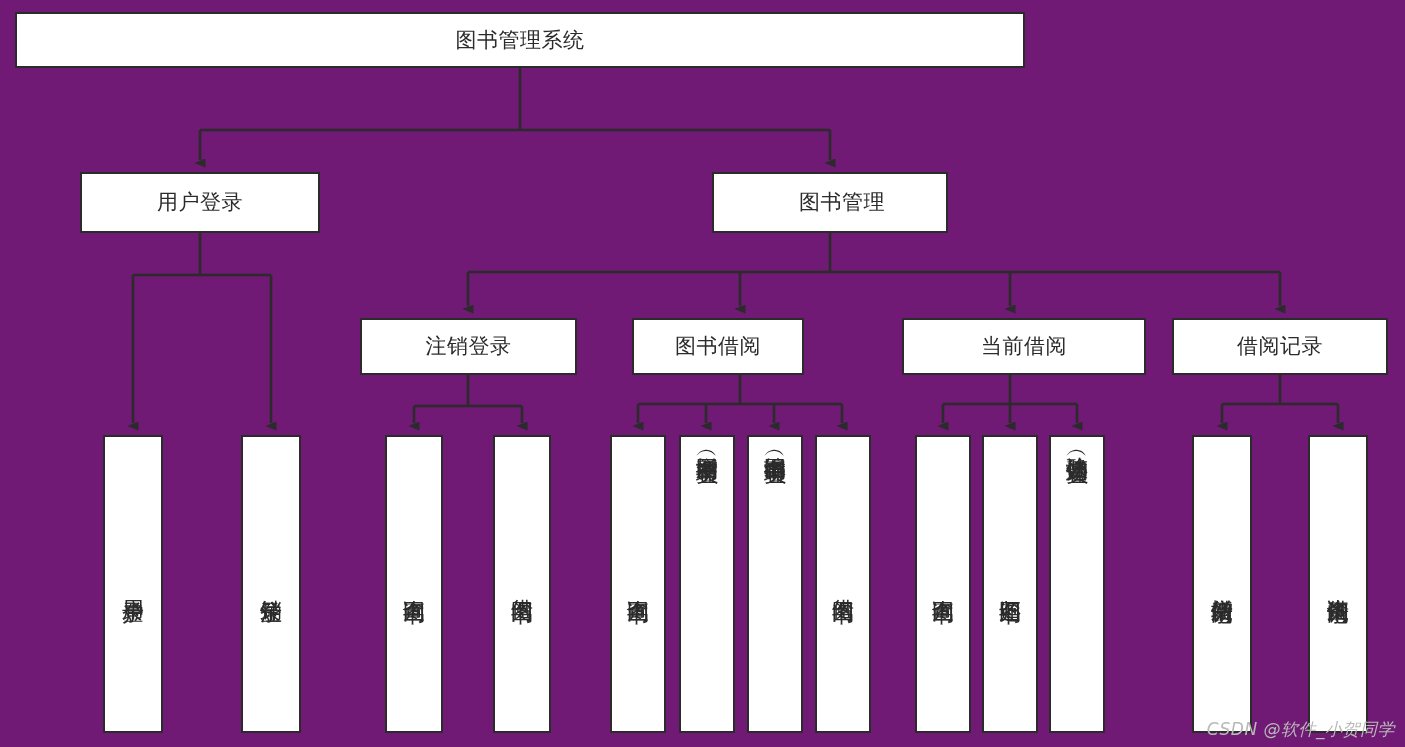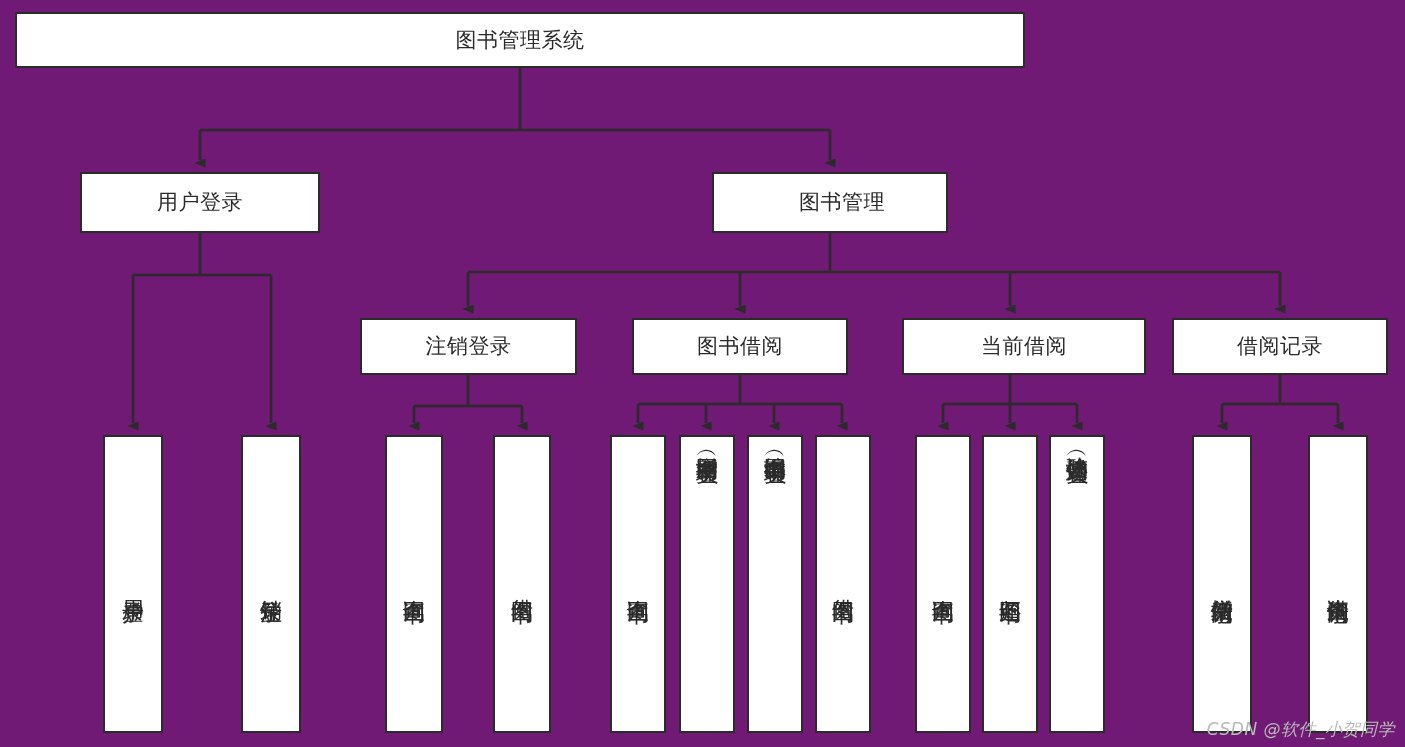--- a/index.html
+++ b/index.html
@@ -130,21 +130,21 @@
   <div class="node" style="left:80px; top:172px; width:240px; height:61px;">
     <span class="label">用户登录</span>
   </div>
   <div class="node" style="left:712px; top:172px; width:236px; height:61px;padding-left:24px;">
     <span class="label">图书管理</span>
   </div>
 
   <div class="node" style="left:360px; top:318px; width:217px; height:57px;">
     <span class="label">注销登录</span>
   </div>
-  <div class="node" style="left:632px; top:318px; width:216px; height:57px;">
+  <div class="node" style="left:632px; top:318px; width:172px; height:57px;">
     <span class="label">图书借阅</span>
   </div>
   <div class="node" style="left:902px; top:318px; width:244px; height:57px;">
     <span class="label">当前借阅</span>
   </div>
   <div class="node" style="left:1172px; top:318px; width:216px; height:57px;">
     <span class="label">借阅记录</span>
   </div>
 
   <div class="node vertical" style="left:103px; top:435px; width:60px; height:298px;">

